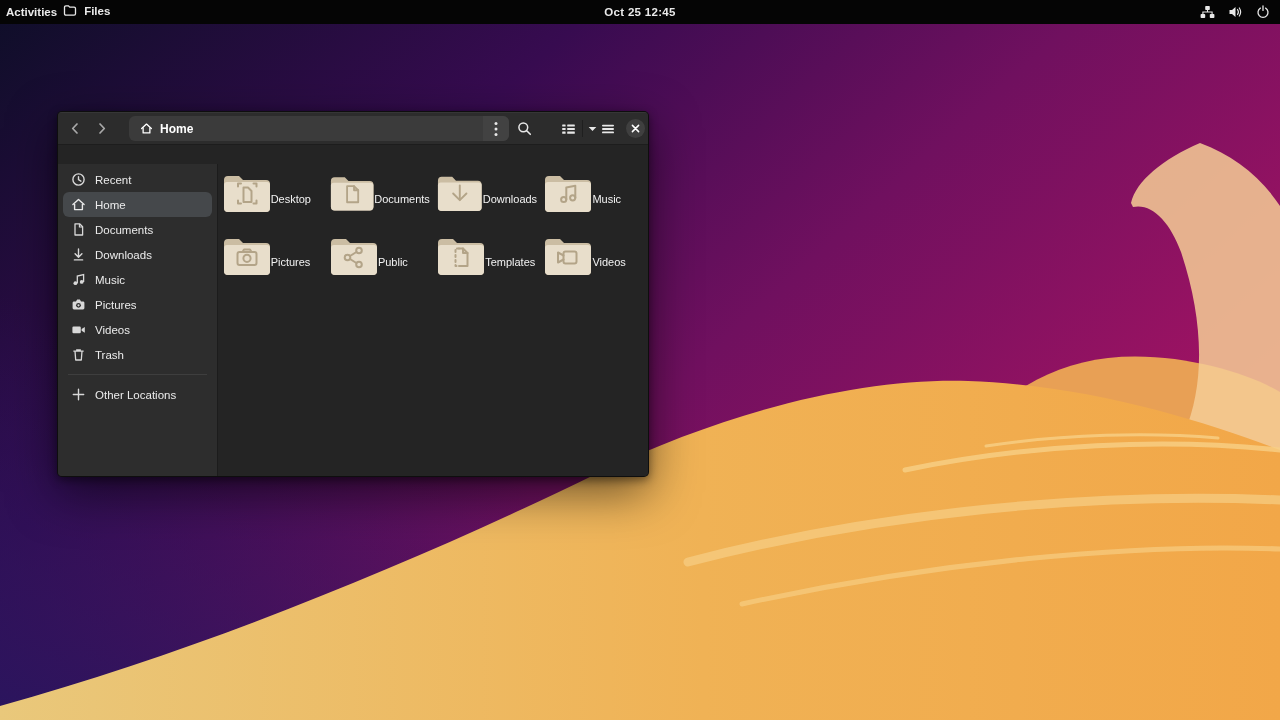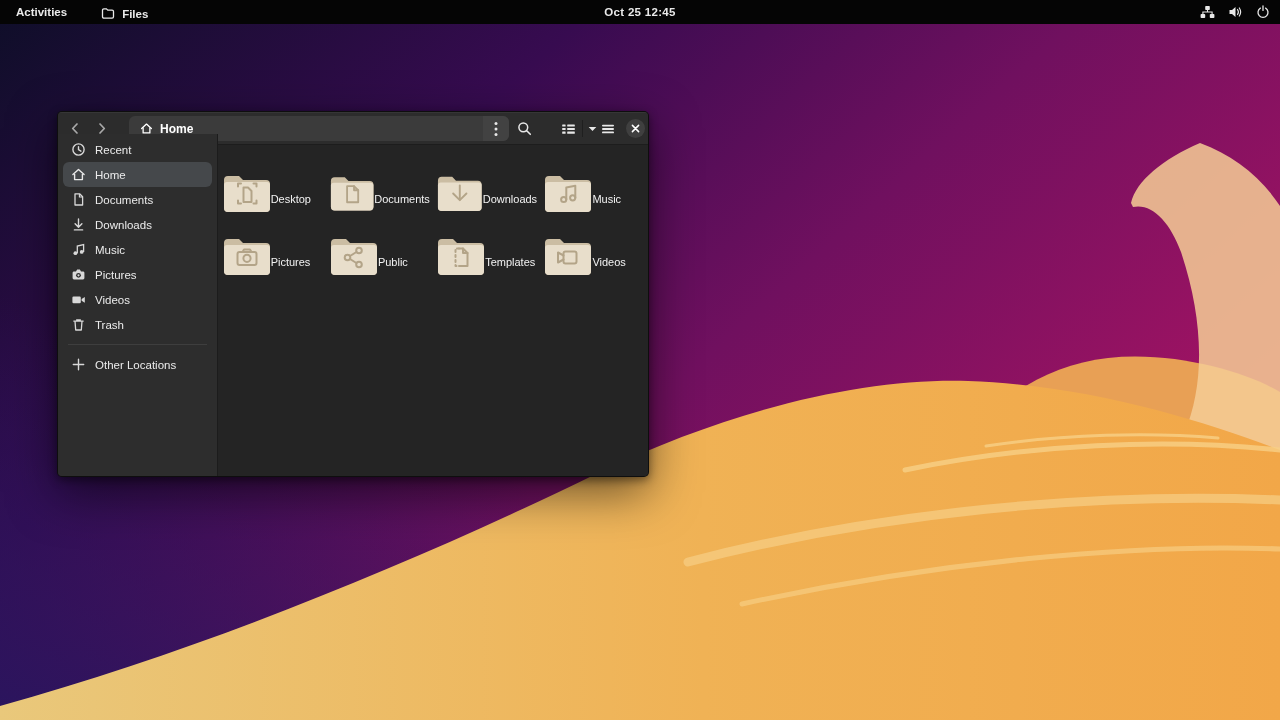--- a/index.html
+++ b/index.html
@@ -6,21 +6,21 @@
   html,body { width:1280px; height:720px; overflow:hidden; background:#000;
               font-family:"Liberation Sans", sans-serif; }
   .stage { position:relative; width:1280px; height:720px; overflow:hidden; }
 
   
   .wallpaper { position:absolute; inset:0; width:100%; height:100%; display:block; }
 
   
   .topbar { position:absolute; top:0; left:0; right:0; height:24px; background:#050505;
             color:#eaeaea; display:flex; align-items:center; font-size:11.5px; font-weight:700; z-index:50; }
-  .tb-left { display:flex; align-items:flex-end; gap:28px; padding-left:10px; }
+  .tb-left { display:flex; align-items:flex-start; }
   .tb-activities { padding:2px 6px; border-radius:10px; cursor:default; }
   .tb-app { display:flex; align-items:center; gap:7px; }
   .tb-clock { position:absolute; left:50%; transform:translateX(-50%); letter-spacing:.3px; }
   .tb-status { position:absolute; right:10px; top:0; height:24px; display:flex; align-items:center; gap:13px; }
   .tb-status svg { display:block; }
 
   
   .window { position:absolute; left:57px; top:111px; width:592px; height:366px;
             border-radius:5px; overflow:hidden; z-index:20;
             box-shadow:0 16px 48px rgba(0,0,0,.55), 0 3px 10px rgba(0,0,0,.45);
@@ -44,21 +44,21 @@
                 border-radius:6px; }
   .view-main { width:27px; height:25px; display:flex; align-items:center; justify-content:center;
                border-radius:6px 0 0 6px; }
   .view-sep { width:1px; height:17px; background:#1f1f1f; }
   .view-caret { width:18px; height:25px; display:flex; align-items:center; justify-content:center;
                 border-radius:0 6px 6px 0; }
   .close-btn { position:absolute; left:568px; top:7px; width:19px; height:19px; border-radius:50%;
                background:#3f3f3f; display:flex; align-items:center; justify-content:center; }
 
   
-  .sidebar { position:absolute; top:22px; left:0; bottom:0; width:160px; background:#2d2d2d;
+  .sidebar { position:absolute; top:52px; left:0; bottom:0; width:160px; background:#2d2d2d;
              border-right:1px solid #1c1c1c; padding-top:3px; }
   .sb-row { height:25px; margin:0 5px; border-radius:6px; display:flex; align-items:center;
             gap:9px; padding:0 8px; color:#ebebeb; font-size:11.5px; }
   .sb-row.selected { background:#45484b; }
   .sb-row svg { flex:0 0 auto; display:block; }
   .sb-sep { height:1px; background:#3e3e3e; margin:7px 10px 7px 10px; }
 
   
   .content { position:absolute; top:34px; left:161px; right:0; bottom:0; background:#242424;
              padding-top:27px; display:grid; grid-template-columns:repeat(4,1fr);

